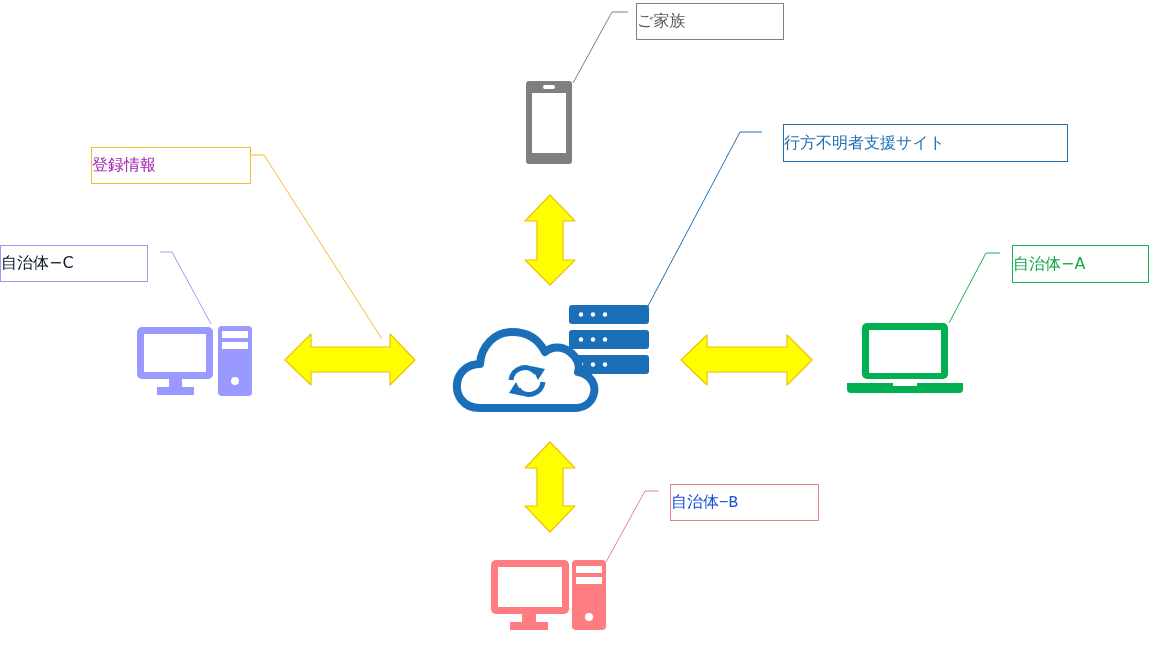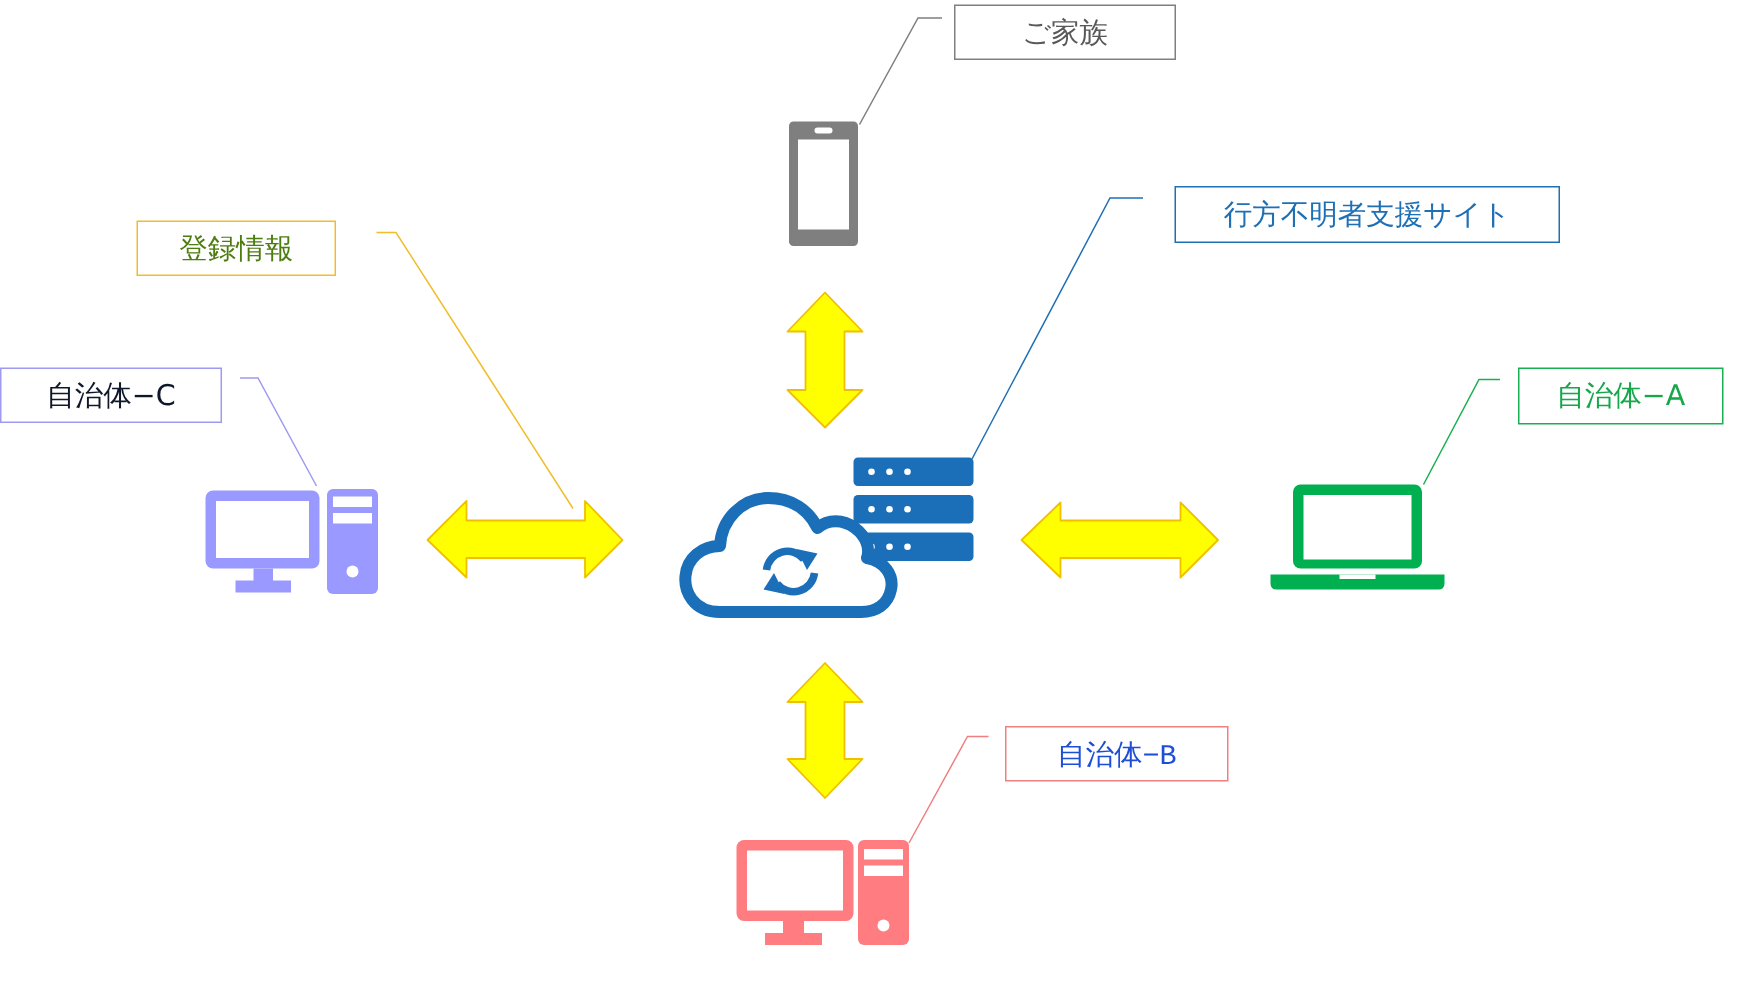--- a/index.html
+++ b/index.html
@@ -1,25 +1,25 @@
 <!DOCTYPE html>
 <html><head>
 <meta charset="utf-8">
 <style>
   html, body { margin: 0; padding: 0; background: #ffffff; }
   body { width: 1161px; height: 655px; position: relative; overflow: hidden;
          font-family: "DejaVu Sans", "Liberation Sans", sans-serif; }
   .label {
     position: absolute; box-sizing: border-box; background: #fff;
-    display: flex; align-items: center; justify-content: center;
-    font-size: 19px; border: 1px solid; white-space: nowrap;
+    display: flex; align-items: center; 
+    font-size: 16px; border: 1px solid; white-space: nowrap;
   }
   #lbl-family   { left: 636px; top: 3px;   width: 148px; height: 37px; color: #595959; border-color: #7f7f7f; }
-  #lbl-site     { left: 783px; top: 124px; width: 257px; height: 38px; color: #1f6fb5; border-color: #1f6fb5; }
-  #lbl-reg      { left: 91px;  top: 147px; width: 133px; height: 37px; color: #4d7c0f; border-color: #f0be2a; }
+  #lbl-site     { left: 783px; top: 124px; width: 285px; height: 38px; color: #1f6fb5; border-color: #1f6fb5; }
+  #lbl-reg      { left: 91px;  top: 147px; width: 160px; height: 37px; color: #a21caf; border-color: #f0be2a; }
   #lbl-c        { left: 0px;   top: 245px; width: 148px; height: 37px; color: #0f172a; border-color: #9e9af2; }
   #lbl-a        { left: 1012px;top: 245px; width: 137px; height: 38px; color: #14a84a; border-color: #1aaf50; }
   #lbl-b        { left: 670px; top: 484px; width: 149px; height: 37px; color: #1d4ed8; border-color: #f08080; font-family: Liberation Mono, monospace; }
   svg#canvas { position: absolute; left: 0; top: 0; }
 </style>
 </head>
 <body>
 
 <svg id="canvas" width="1161" height="655" viewBox="0 0 1161 655">
   <defs>

